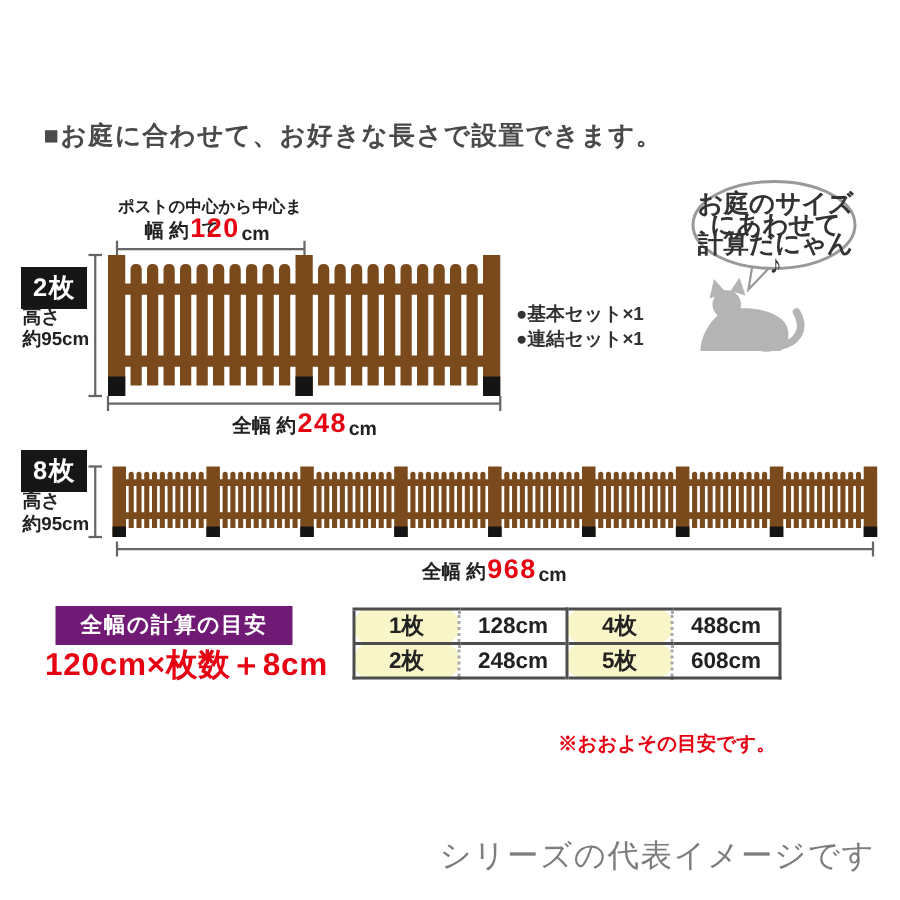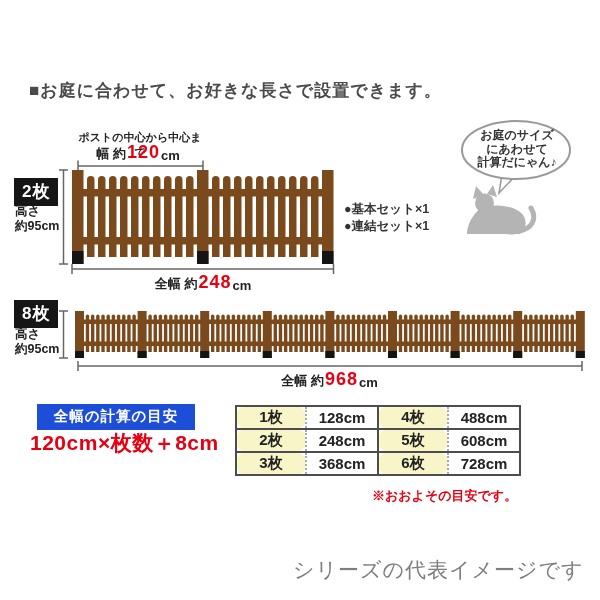--- a/index.html
+++ b/index.html
@@ -25,23 +25,23 @@
   .badge2{left:14px;top:178px;}
   .badge8{left:14px;top:300px;}
 
   .height-label{font-size:12.5px;font-weight:600;color:#222;line-height:15px;}
   .hl2{left:15px;top:204px;}
   .hl8{left:15px;top:327px;}
 
   .bullets{left:344px;top:201px;font-size:12.5px;font-weight:600;color:#333;line-height:17px;}
 
   .bubble-text{left:462px;top:129px;width:110px;text-align:center;
-               font-size:12px;font-weight:700;color:#333;line-height:13.5px;}
-
-  .calc-title{left:37px;top:404px;width:142px;background:#1d4ed8;color:#fff;
+               font-size:17px;font-weight:700;color:#333;line-height:13.5px;}
+
+  .calc-title{left:37px;top:404px;width:142px;background:#701a75;color:#fff;
               font-size:14.5px;font-weight:700;text-align:center;
               padding:3px 8px 4px 8px;letter-spacing:1px;}
   .formula{left:30px;top:429px;font-size:21px;font-weight:700;color:#e60012;letter-spacing:0.5px;}
 
   table.calc{position:absolute;left:235px;top:405px;border-collapse:collapse;
              border:2px solid #4d4d4d;font-size:15px;font-weight:600;color:#222;}
   table.calc td{border-top:2px solid #4d4d4d;text-align:center;height:21px;padding:0;border-radius:10px;}
   td.cnt{width:68px;background:#f8f6c8;border-right:2px dotted #aaa;}
   td.val{width:70px;background:#fff;}
   td.val.mid{border-right:2px solid #4d4d4d;}
@@ -284,24 +284,18 @@
         <td class="val mid">128cm</td>
         <td class="cnt">4枚</td>
         <td class="val">488cm</td>
       </tr>
       <tr>
         <td class="cnt">2枚</td>
         <td class="val mid">248cm</td>
         <td class="cnt">5枚</td>
         <td class="val">608cm</td>
       </tr>
-      <tr>
-        <td class="cnt">3枚</td>
-        <td class="val mid">368cm</td>
-        <td class="cnt">6枚</td>
-        <td class="val">728cm</td>
-      </tr>
     </tbody>
   </table>
 
   <div class="abs note">※おおよその目安です。</div>
   <div class="abs footer-caption">シリーズの代表イメージです</div>
 </div>
 
 </body></html>

